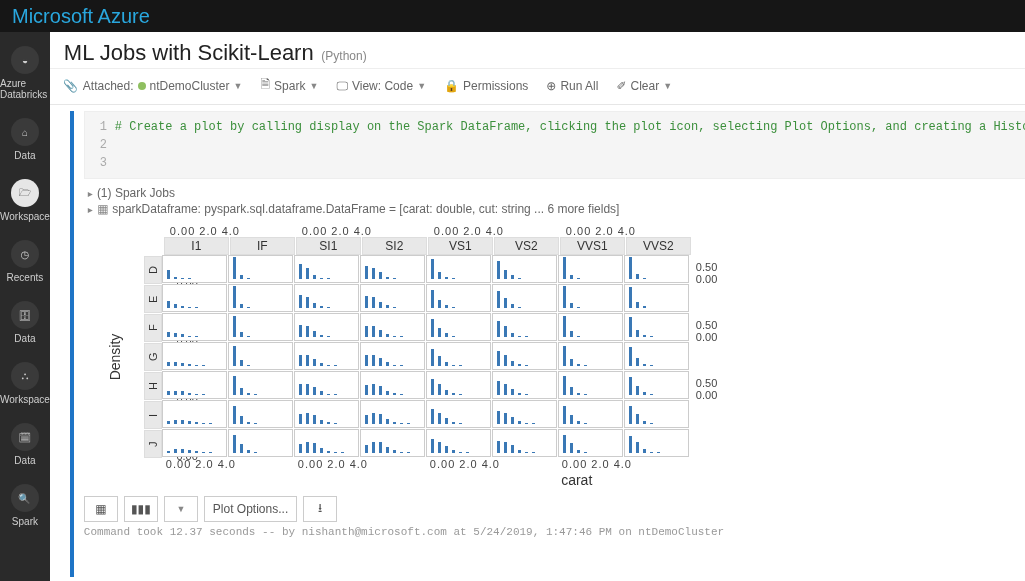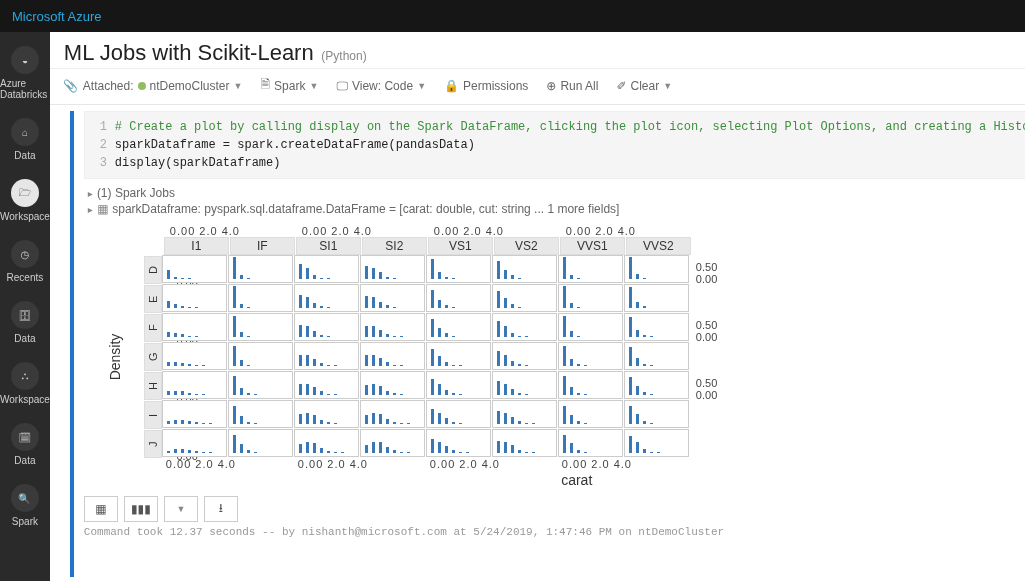--- a/index.html
+++ b/index.html
@@ -12,21 +12,21 @@
     height: 581px;
     overflow: hidden;
   }
   .topbar {
     background: #161616;
     height: 32px;
     display: flex;
     align-items: center;
     padding: 0 12px;
   }
-  .brand { color: #29a7de; font-size: 13px; font-weight: 300; }
+  .brand { color: #29a7de; font-size: 20px; font-weight: 300; }
   .shell { display: flex; height: 549px; }
   .sidebar {
     width: 58px;
     background: #2a2a2a;
     color: #bdbdbd;
     display: flex;
     flex-direction: column;
     align-items: center;
     padding-top: 14px;
     font-size: 10px;
@@ -202,31 +202,29 @@
     <div class="content">
       <div class="gutter"></div>
       <div class="cell">
         <div class="code-block" id="code">
             <div class="code-ln">
               <span class="num">1</span>
               <span class="cm-comment"># Create a plot by calling display on the Spark DataFrame, clicking the plot icon, selecting Plot Options, and creating a Histogram of 'carat' value</span>
             </div>
             <div class="code-ln">
               <span class="num">2</span>
-              <span class="cm-id">sparkDataframe = spark.createDataFrame(pandasData)</span>
             </div>
             <div class="code-ln">
               <span class="num">3</span>
-              <span class="cm-id">display(sparkDataframe)</span>
             </div>
           </div>
 
         <div class="meta-lines">
           <div class="row"><span class="arrow">▸</span><span>(1) Spark Jobs</span></div>
-          <div class="row"><span class="arrow">▸</span><span class="schemaicon">▦</span> <span>sparkDataframe:  pyspark.sql.dataframe.DataFrame = [carat: double, cut: string ... 1 more fields]</span></div>
+          <div class="row"><span class="arrow">▸</span><span class="schemaicon">▦</span> <span>sparkDataframe:  pyspark.sql.dataframe.DataFrame = [carat: double, cut: string ... 6 more fields]</span></div>
         </div>
 
         <div class="chart-wrap">
           <div class="ylab">Density</div>
           <div class="facet-grid" id="facet">
               <div class="top-ticks">
                 <span>0.00 2.0  4.0</span>
                 <span>0.00 2.0  4.0</span>
                 <span>0.00 2.0  4.0</span>
                 <span>0.00 2.0  4.0</span>
@@ -661,20 +659,23 @@
         <div class="foot-btns">
           <div class="fbtn small">
               <span>▦</span>
             </div>
           <div class="fbtn small">
               <span>▮▮▮</span>
             </div>
           <div class="fbtn small">
               <span class="caret">▼</span>
             </div>
+          <div class="fbtn">
+              <span>Plot Options...</span>
+            </div>
           <div class="fbtn small">
               <span>⭳</span>
             </div>
 
         </div>
         <div class="cmd-status">Command took 12.37 seconds -- by nishanth@microsoft.com at 5/24/2019, 1:47:46 PM on ntDemoCluster</div>
       </div>
     </div>
   </div>
 </div>

